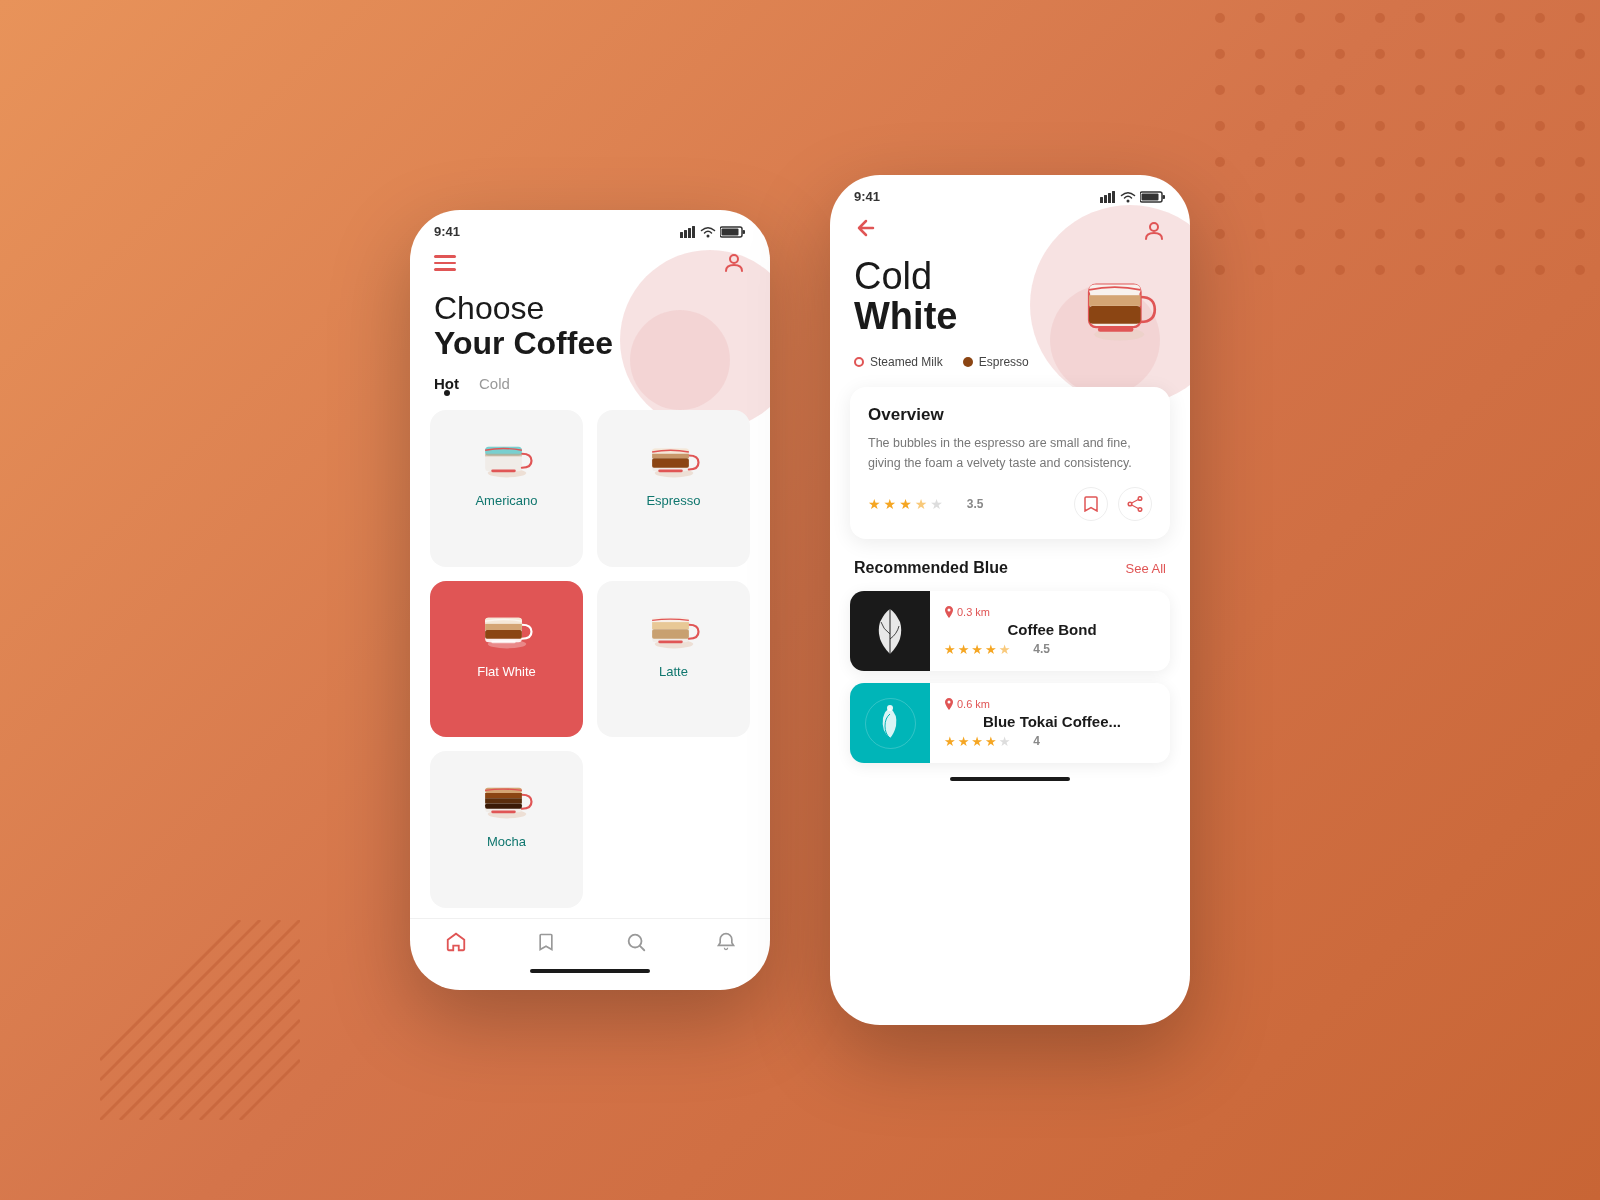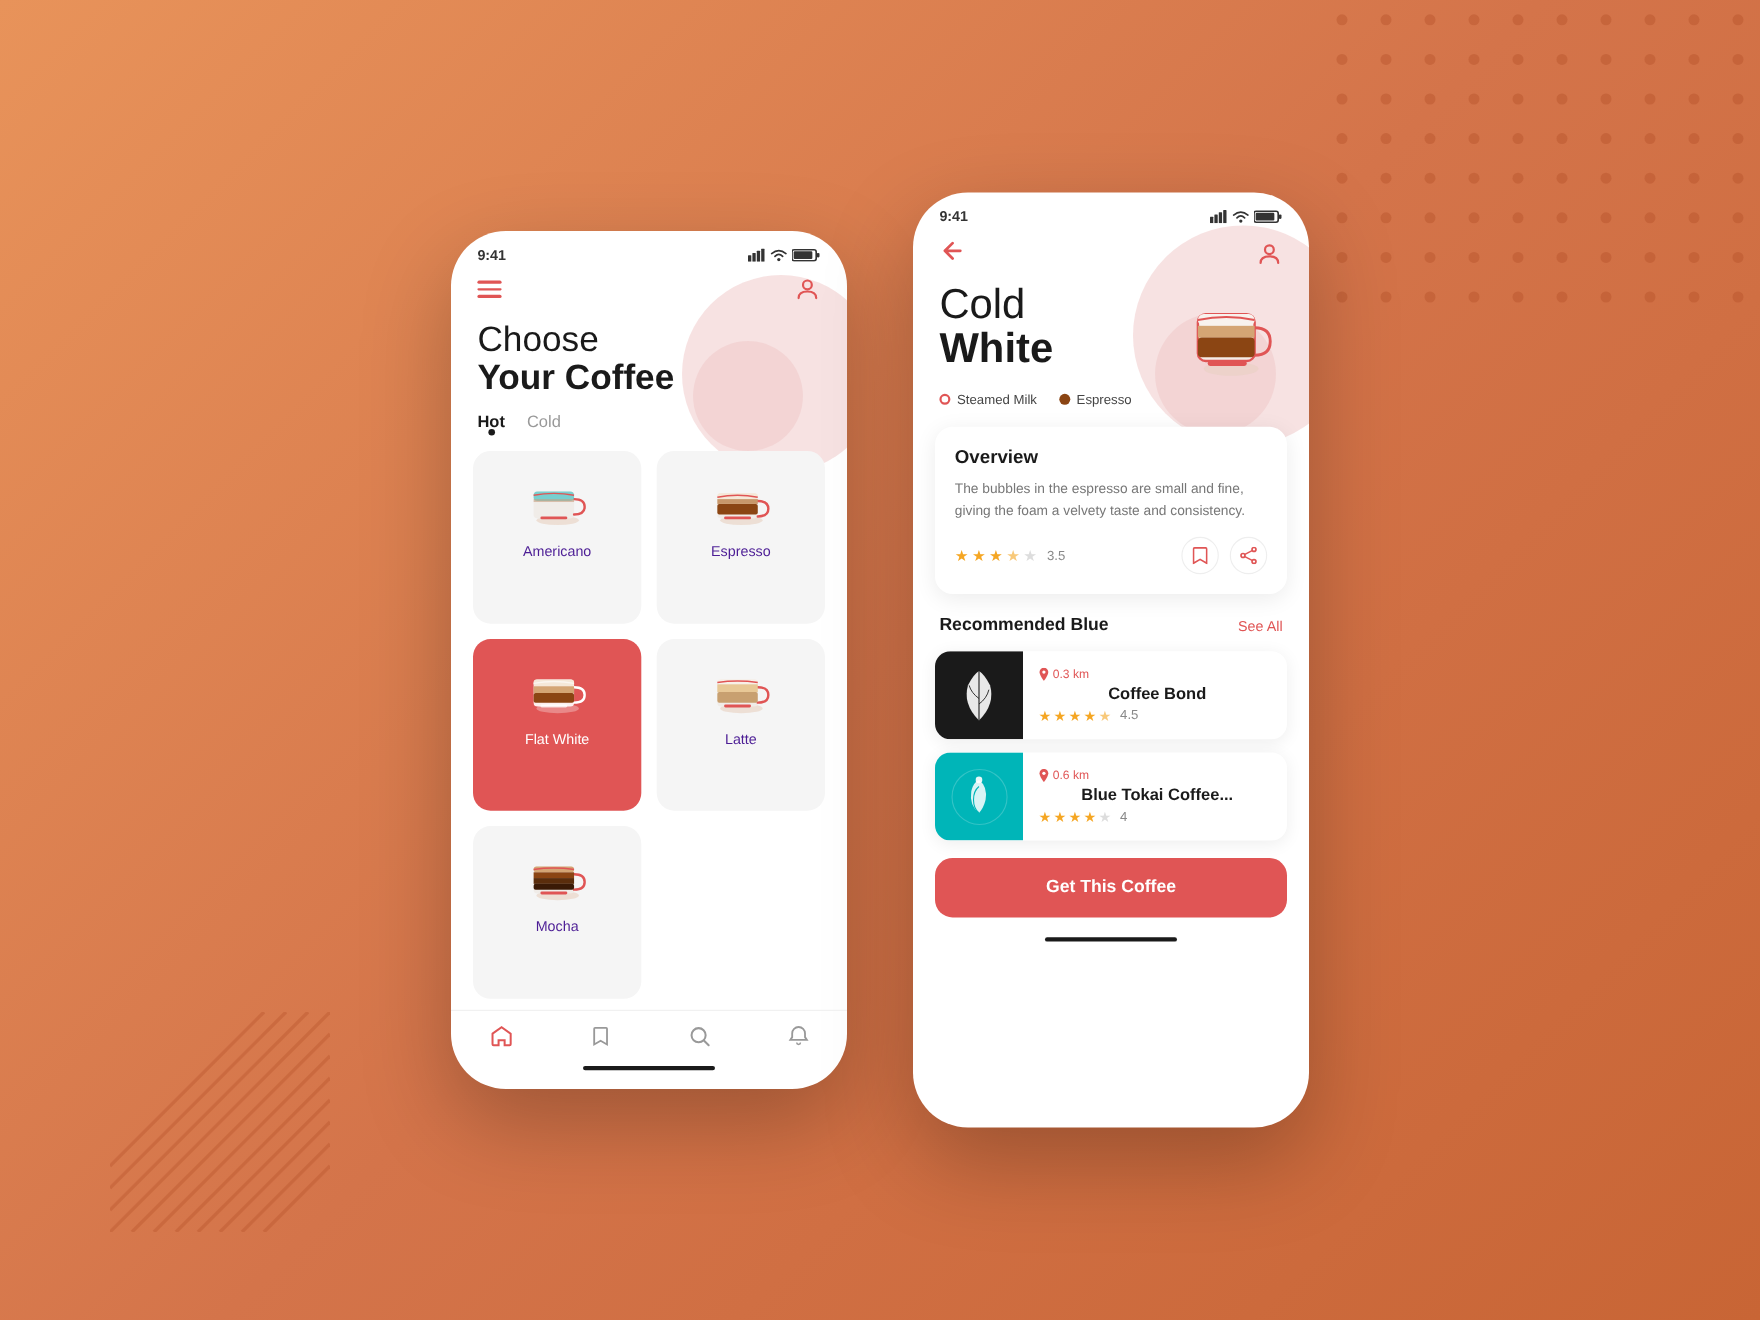--- a/index.html
+++ b/index.html
@@ -183,21 +183,21 @@
     }
 
     .coffee-cup {
       width: 70px;
       height: 55px;
       margin-bottom: 10px;
     }
 
     .coffee-name {
       font-size: 13px;
-      color: #4c1d95;
+      color: #0f766e;
       text-align: center;
     }
 
     
     .bottom-nav {
       display: flex;
       justify-content: space-around;
       align-items: center;
       padding: 12px 0 8px;
       border-top: 1px solid #f0f0f0;
@@ -338,21 +338,22 @@
       opacity: 0.6;
     }
 
     .star.empty {
       color: #ddd;
     }
 
     .rating-num {
       font-size: 12px;
       color: #888;
-      margin-left: 6px;
+      margin-left: 21px;
+      font-weight: bold;
     }
 
     .action-icons {
       display: flex;
       gap: 10px;
     }
 
     .action-btn {
       width: 34px;
       height: 34px;
@@ -917,19 +918,18 @@
             <span class="star" style="font-size:13px;">★</span>
             <span class="star" style="font-size:13px;">★</span>
             <span class="star" style="font-size:13px;">★</span>
             <span class="star" style="font-size:13px;">★</span>
             <span class="star empty" style="font-size:13px;">★</span>
             <span class="rating-num">4</span>
           </div>
         </div>
       </div>
 
-      <button class="get-coffee-btn">Get This Coffee</button>
 
       <div class="home-indicator"></div>
     </div>
   </div>
 
 </div>
 
 </body></html>

